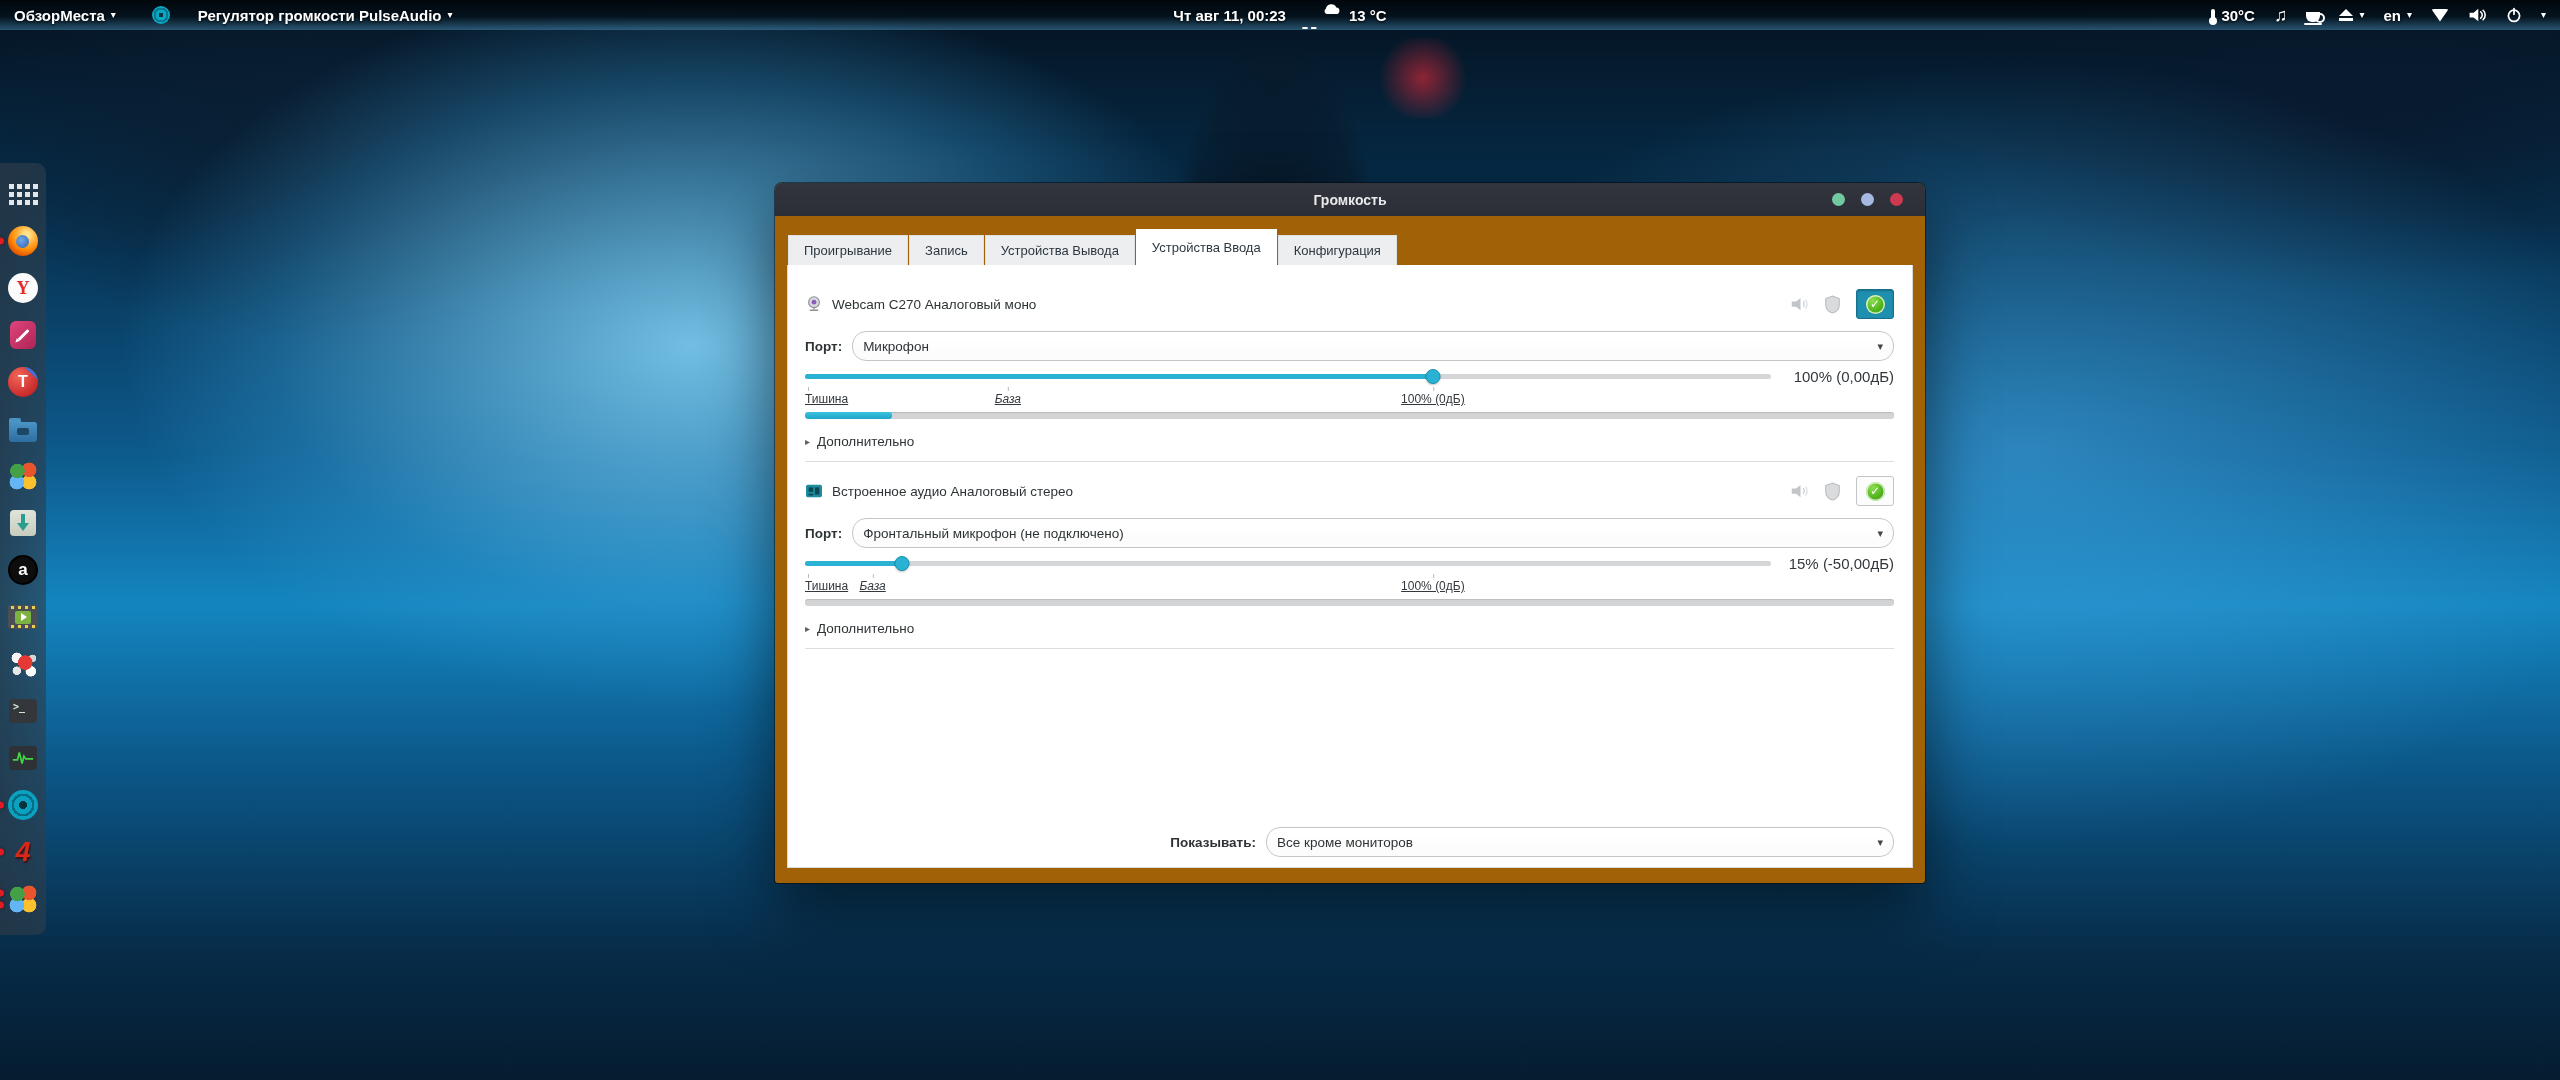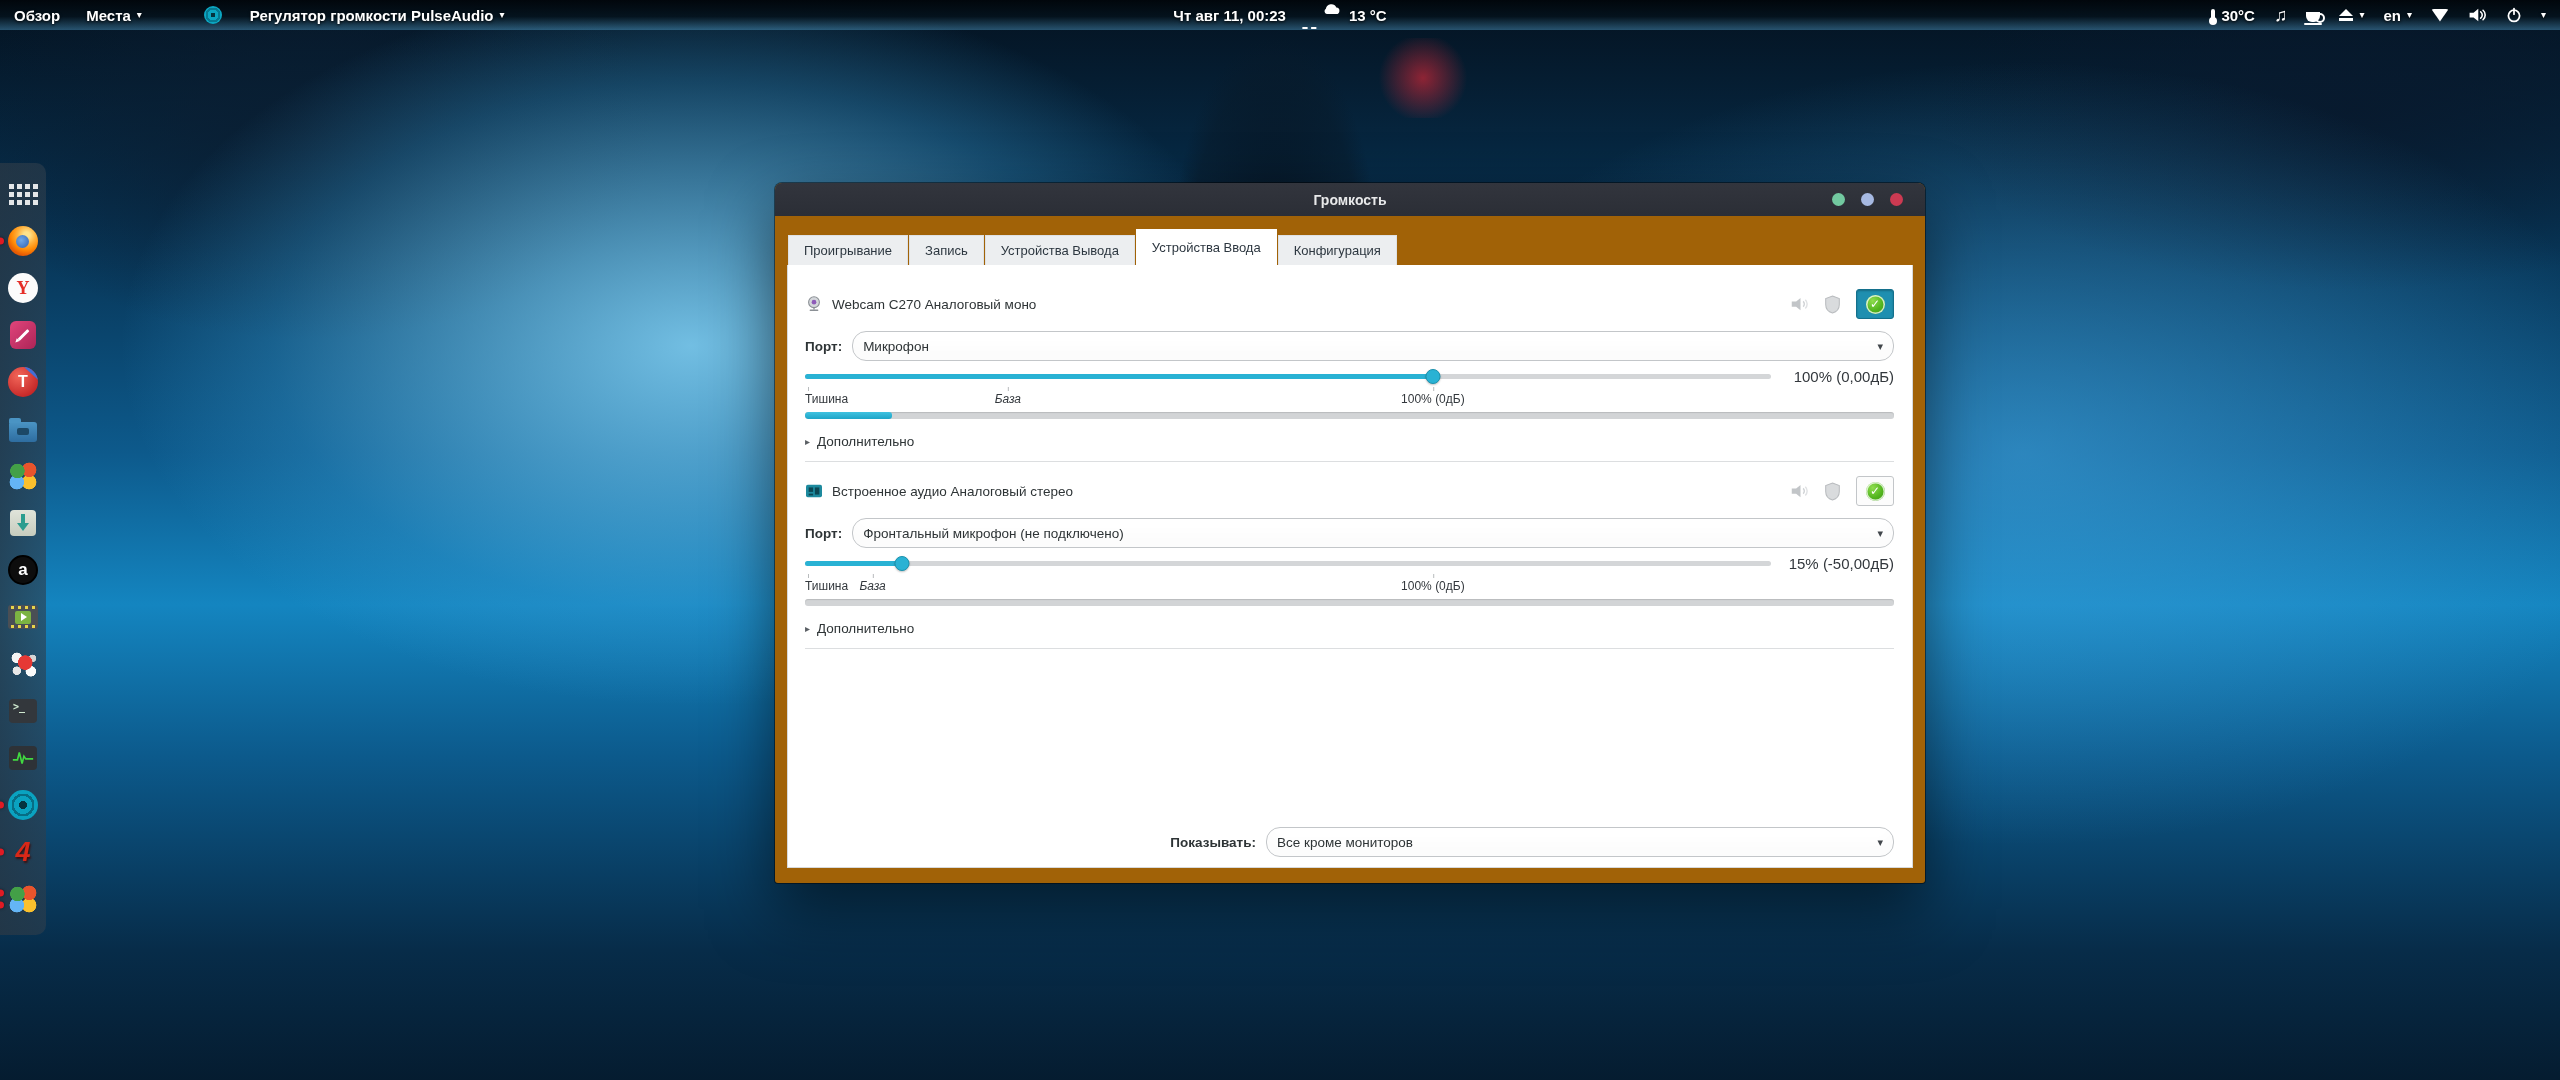--- a/index.html
+++ b/index.html
@@ -25,21 +25,21 @@
       radial-gradient(ellipse 640px 200px at 58% 95%, #092档540, transparent 70%),
       radial-gradient(ellipse 680px 220px at 86% 90%, #0c3050, transparent 72%),
       linear-gradient(180deg, transparent 0%, rgba(6,24,40,.65) 55%, rgba(4,16,28,.95) 100%);
   }
 
   
   .panel { position:absolute; top:0; left:0; width:2560px; height:30px; z-index:50;
     background:linear-gradient(180deg, rgba(1,6,11,.97) 0%, rgba(4,18,28,.88) 55%, rgba(92,175,220,.40) 100%);
     display:flex; align-items:center; color:#fff; font-size:15px; font-weight:bold;
     text-shadow:0 1px 3px rgba(0,0,0,.9); }
-  .panel .p-left { display:flex; align-items:center; gap:26px; margin-left:14px; }
+  .panel .p-left { display:flex; align-items:center; margin-left:14px; }
   .panel .p-item { display:flex; align-items:center; gap:6px; cursor:default; }
   .caret { font-size:10px; line-height:1; }
   .pulse-mini { width:18px; height:18px; border-radius:50%;
     background:radial-gradient(circle,#05333f 0 2.5px,#0ba6c2 2.5px 5.5px,#067a92 5.5px 7.5px,#0ba6c2 7.5px); }
   .p-center { position:absolute; left:50%; transform:translateX(-50%); display:flex; align-items:center; gap:34px; }
   .weather { display:flex; align-items:center; gap:7px; }
   .rain-dashes { width:14px; border-bottom:2px dashed #fff; margin-top:10px; margin-left:-18px; }
   .p-right { margin-left:auto; display:flex; align-items:center; gap:19px; margin-right:14px; }
   .thermo { width:4px; height:13px; background:#fff; border-radius:2px; position:relative; }
   .thermo::after { content:""; position:absolute; left:-2px; bottom:-3px; width:8px; height:8px; border-radius:50%; background:#fff; }
@@ -151,21 +151,21 @@
 
   .slider-row { margin-top:4px; height:22px; display:flex; align-items:center; }
   .slider { flex:1; position:relative; height:22px; }
   .track { position:absolute; left:0; right:0; top:8.5px; height:5px; background:#d4d6d8; border-radius:3px; }
   .fill { position:absolute; left:0; top:0; bottom:0; background:#29b2d4; border-radius:3px; }
   .thumb { position:absolute; top:3.5px; width:15px; height:15px; border-radius:50%; background:#29b2d4;
     border:1px solid #1b92ae; transform:translateX(-50%); box-shadow:0 1px 2px rgba(0,0,0,.25); }
   .vol-label { width:123px; text-align:right; font-size:15px; color:#33383d; flex:none; }
 
   .ticks { position:relative; height:20px; margin-right:123px; font-size:12px; color:#33383d; }
-  .tick { position:absolute; top:5px; white-space:nowrap; }
+  .tick { position:absolute; top:5px; white-space:nowrap;text-decoration:underline; }
   .tick::before { content:""; position:absolute; top:-5px; left:50%; width:1px; height:4px; background:#b8bbbd; }
   .tick.left-edge::before { left:3px; }
 
   .meter { margin-top:5px; height:7px; background:#d2d4d6; border-radius:3px; overflow:hidden;
     box-shadow:inset 0 1px 1px rgba(0,0,0,.12); }
   .meter-fill { height:100%; background:linear-gradient(#3fc2e0,#1da5c8); border-radius:3px; }
 
   .advanced { margin-top:12px; height:20px; display:flex; align-items:center; gap:7px; font-size:13.5px; color:#2e3436; }
   .advanced .tri { font-size:10px; color:#5a5f64; }
   .divider { border-top:1px solid #dcdee0; margin-top:10px; margin-bottom:16px; }

